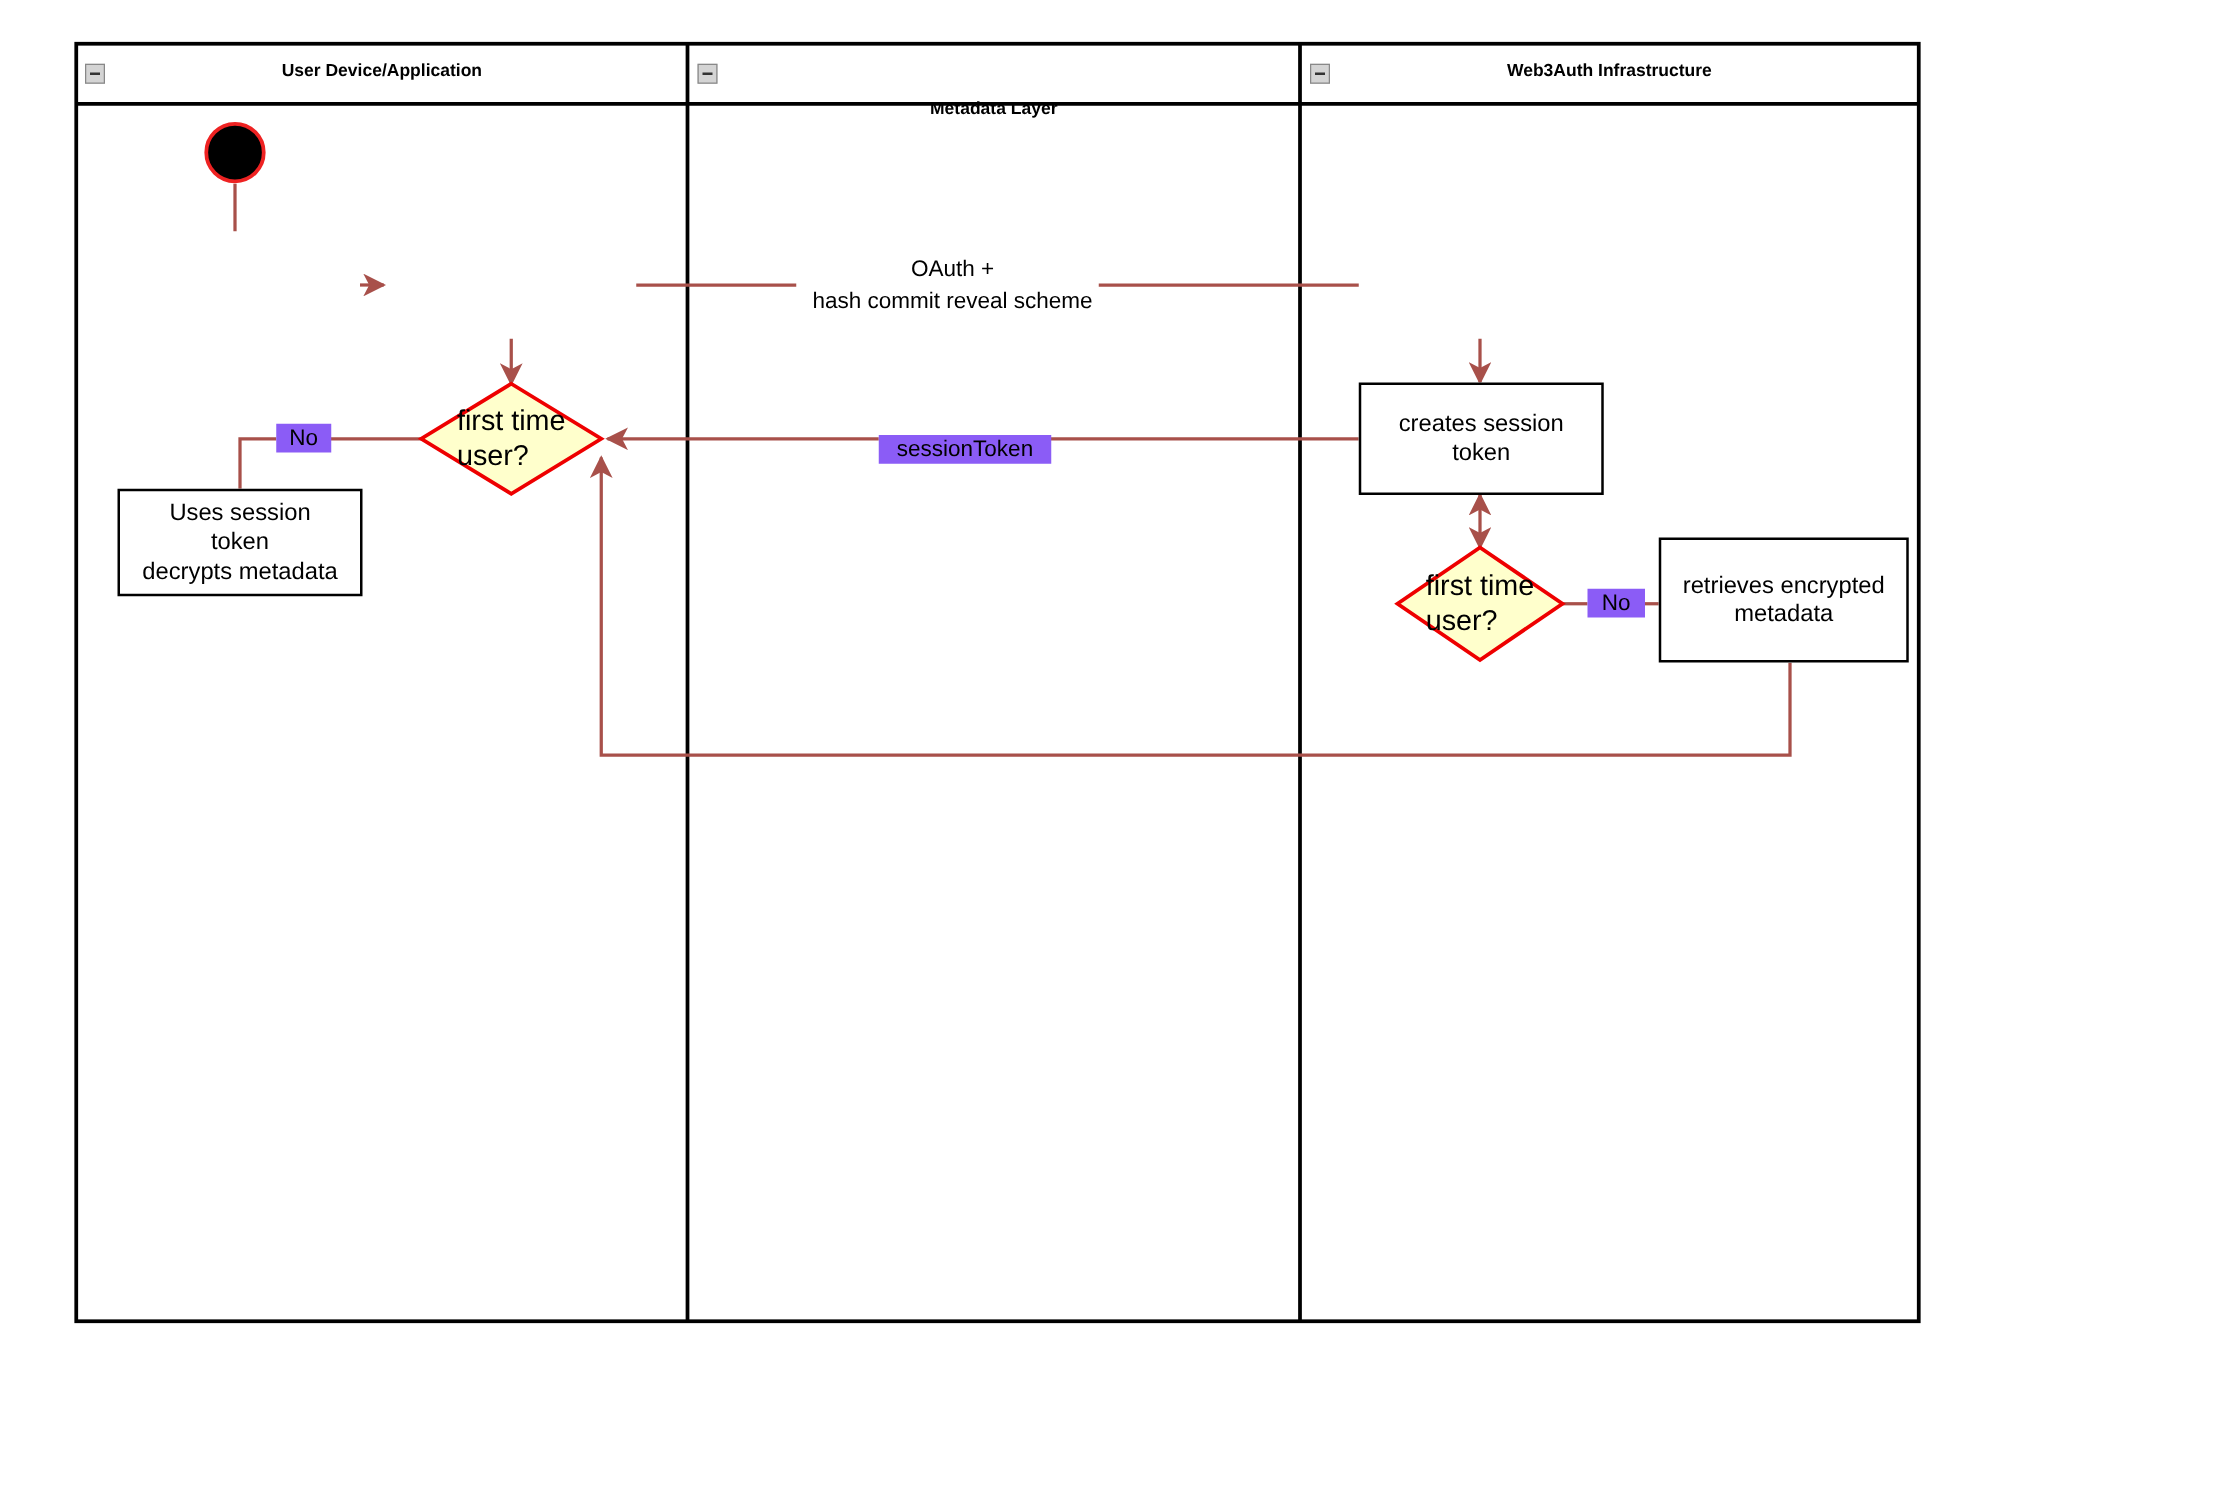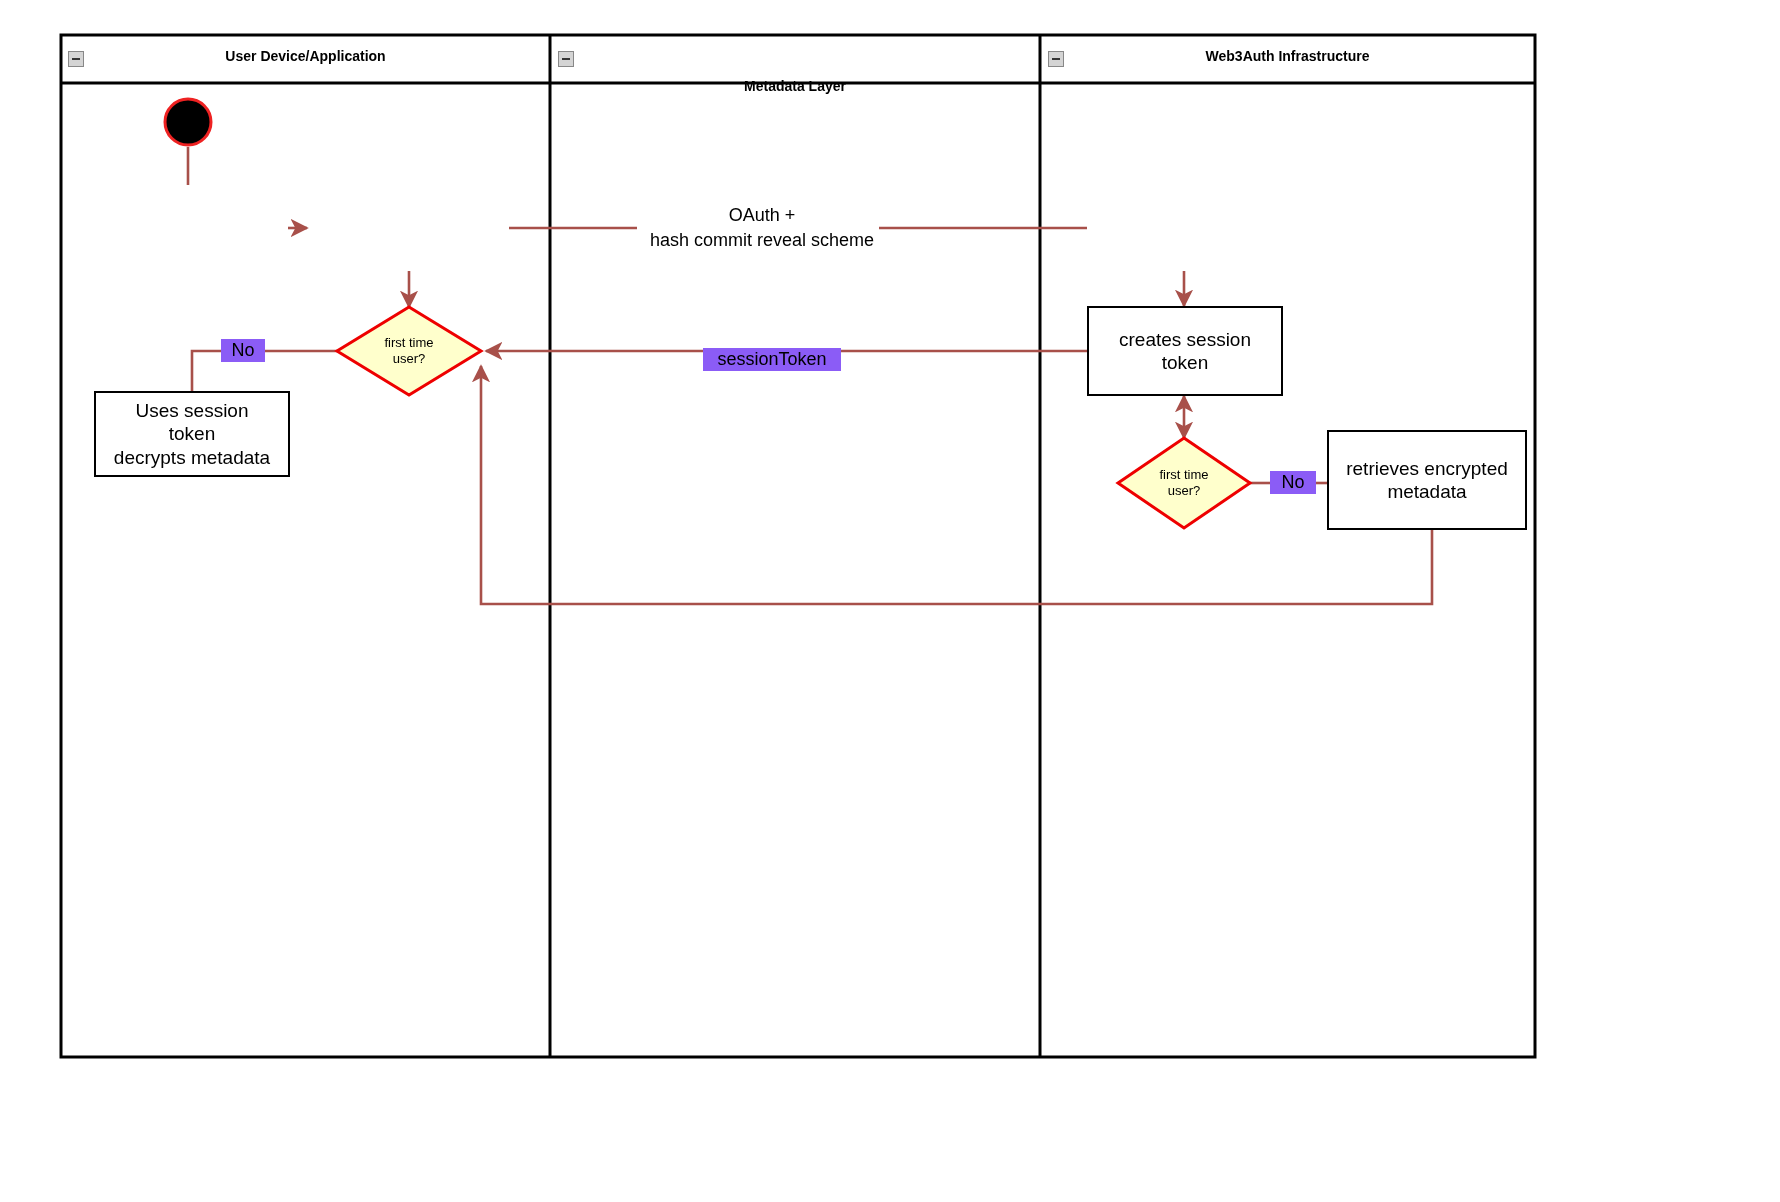--- a/index.html
+++ b/index.html
@@ -86,22 +86,21 @@
   }
   .diamond-label {
     position: absolute;
     left: 0;
     top: 0;
     width: 100%;
     height: 100%;
     display: flex;
     align-items: center;
     justify-content: center;
-    text-align: center;
-    font-size: 13px;
+    font-size: 23px;
     color: #000000;
     line-height: 1.2;
     white-space: pre-line;
     pointer-events: none;
   }
 
   
   .edge-label {
     position: absolute;
     font-size: 18px;

